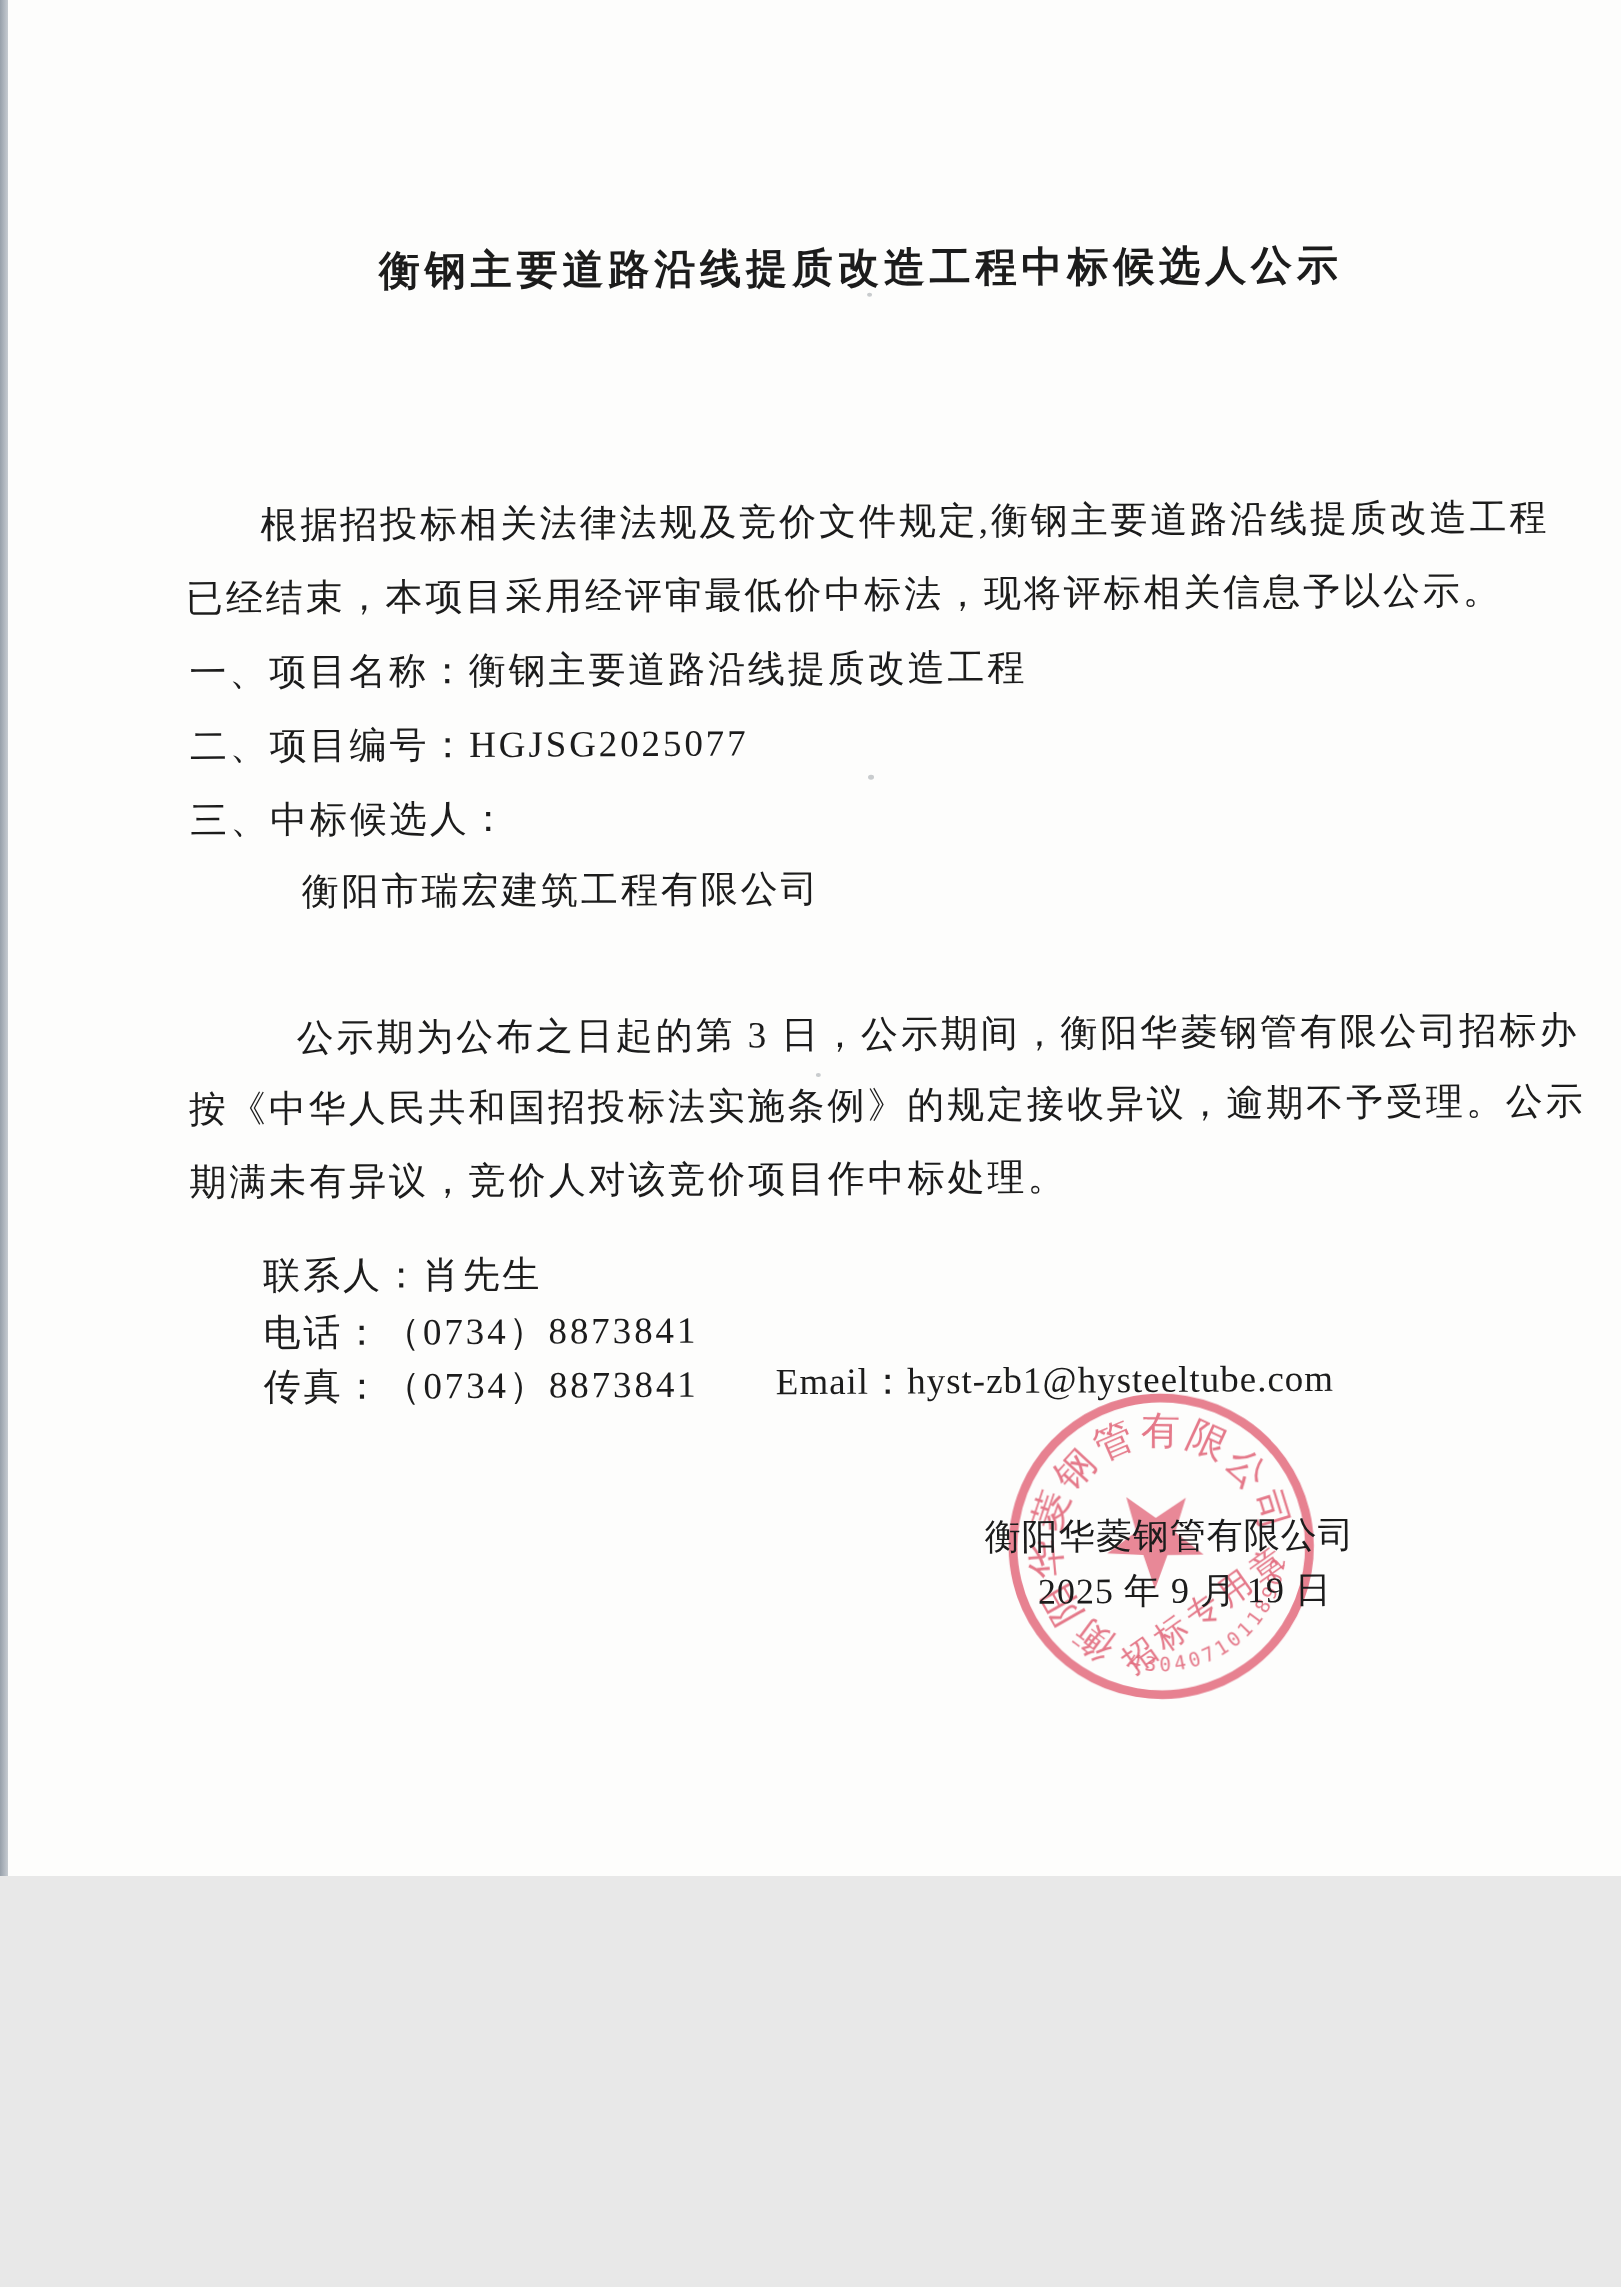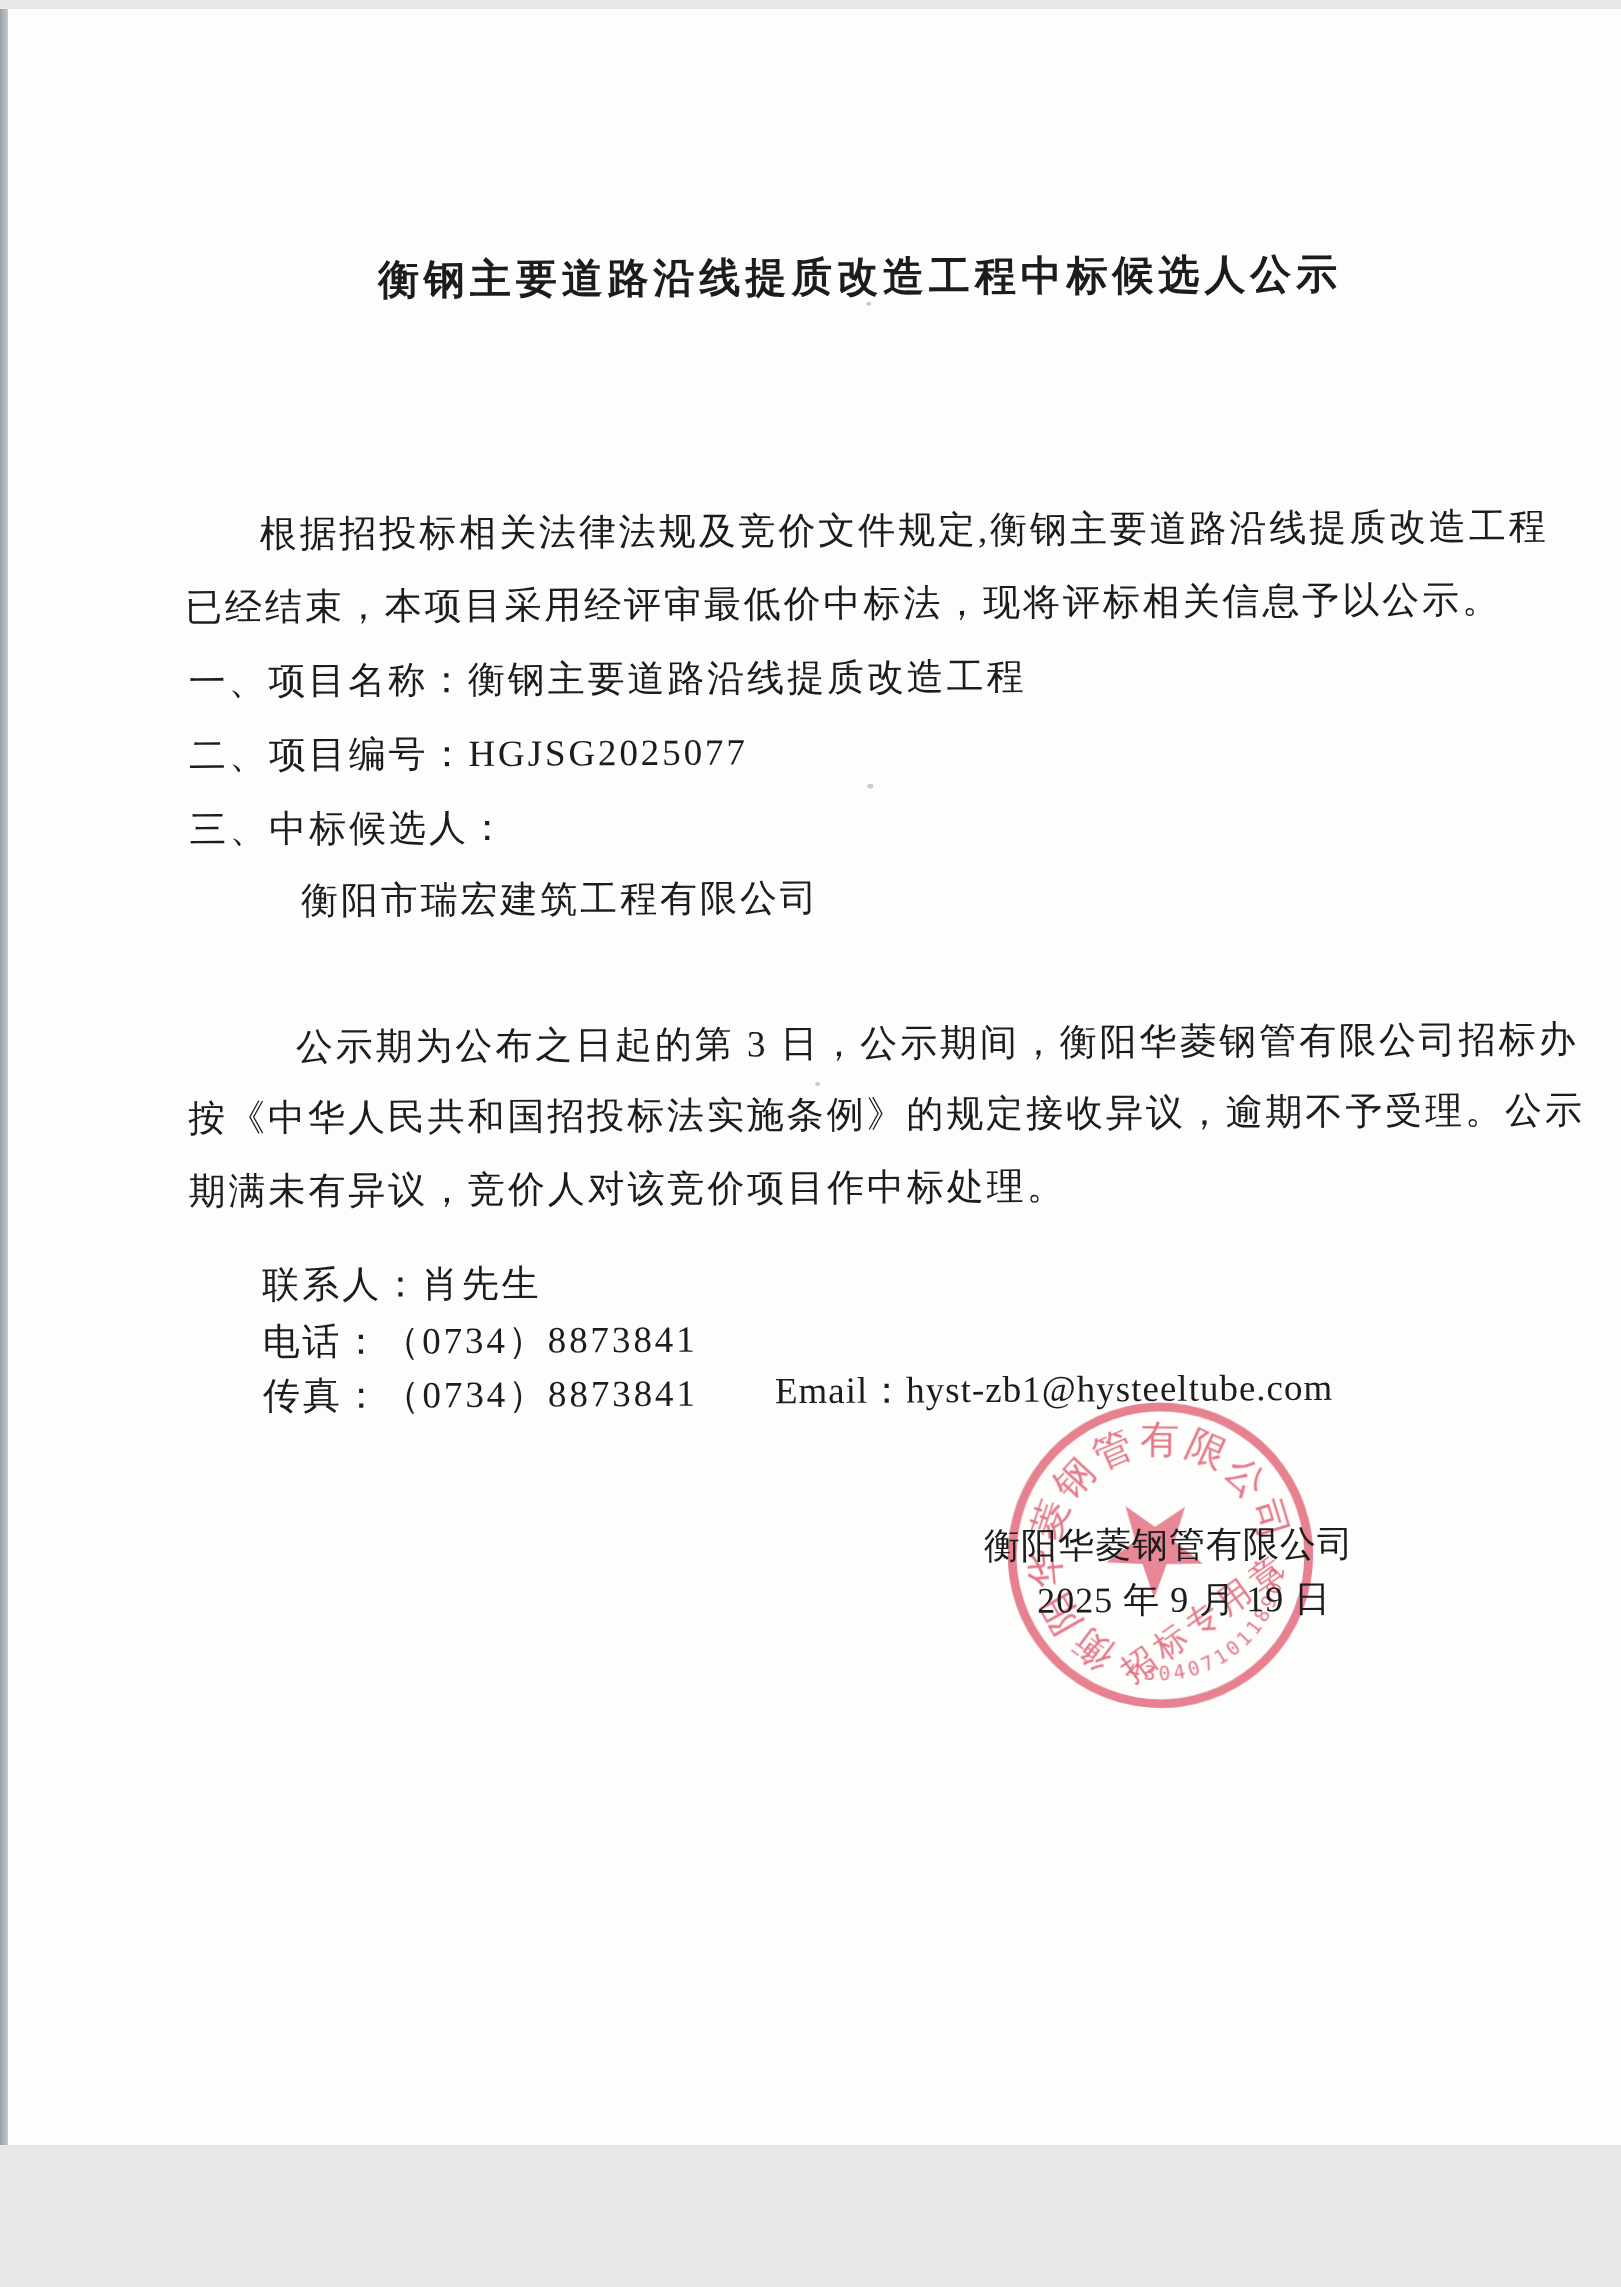--- a/index.html
+++ b/index.html
@@ -1,19 +1,19 @@
 <!DOCTYPE html>
 <html><head>
 <meta charset="utf-8">
 <style>
   html,body{margin:0;padding:0;background:#e8e8e8;}
   .page{
     position:relative;
-    width:1622px;height:2136px;
-    margin:9px auto;
+    width:1622px;height:1876px;
+    margin:0 auto;
     background:#fdfdfc;
     overflow:hidden;
     font-family:"Liberation Serif","DejaVu Serif",serif;
     color:#1c1c1c;
   }
   .scan-edge{
     position:absolute;left:0;top:0;bottom:0;width:7.8px;
     background:linear-gradient(to right,#97a0aa,#c6cbd1);
   }
   .content{

